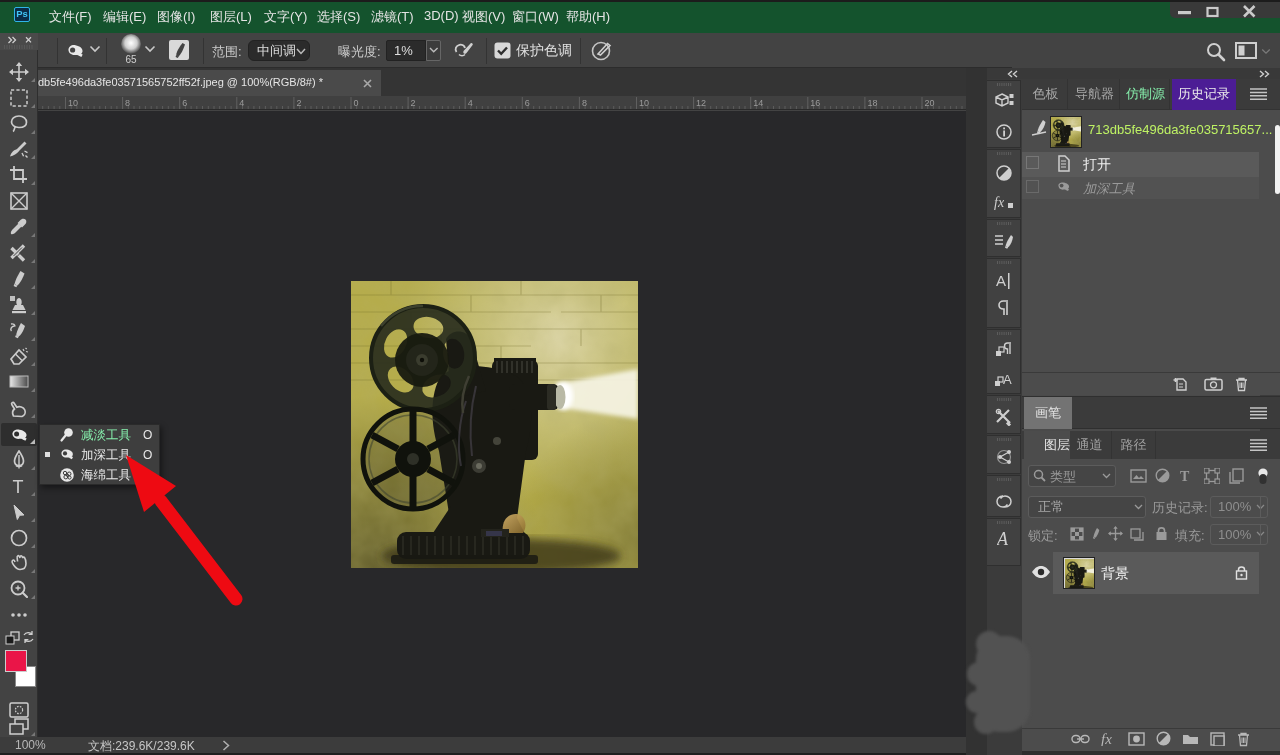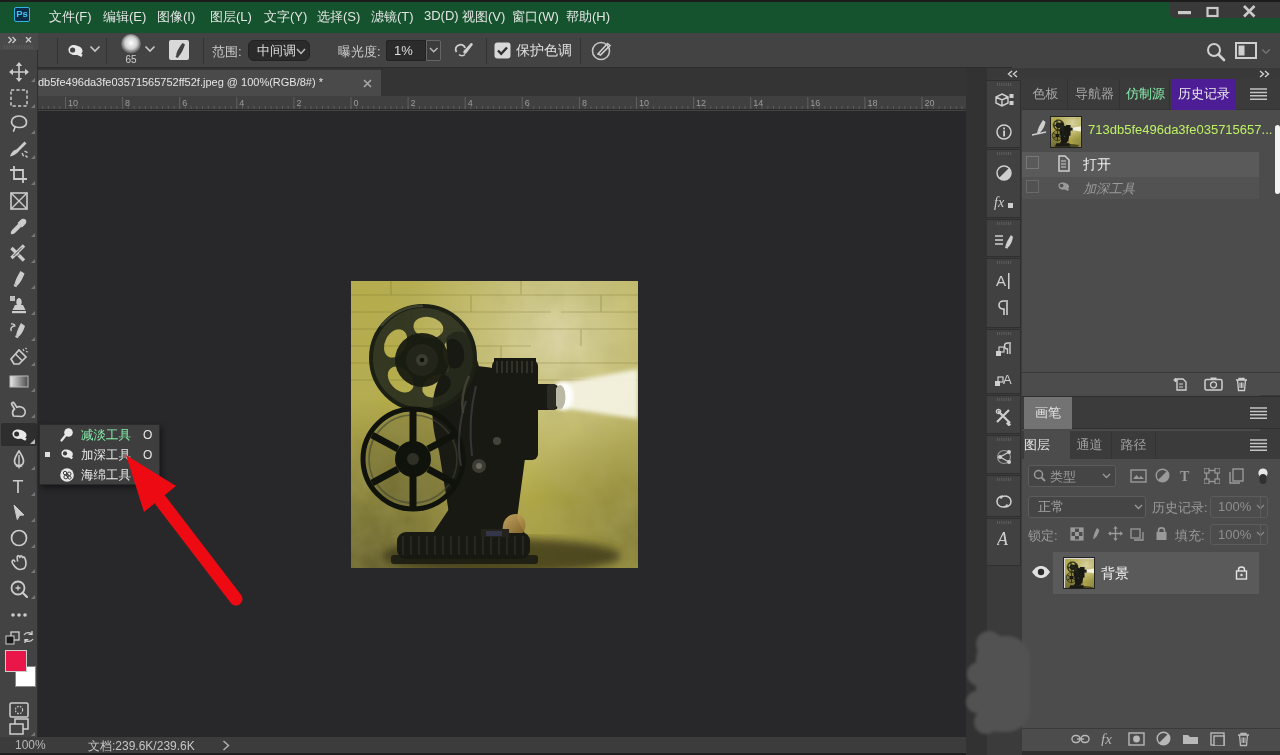--- a/index.html
+++ b/index.html
@@ -874,21 +874,21 @@
       <svg class="abs" style="left:212px;top:308px" width="15" height="16" viewBox="0 0 15 16">
         <path d="M2 4 H13 M5 4 V2.5 H10 V4 M3.5 4 L4.5 14.5 H10.5 L11.5 4" fill="none" stroke="#cfcfcf" stroke-width="1.3"></path>
         <path d="M6 6.5 V12 M7.5 6.5 V12 M9 6.5 V12" stroke="#cfcfcf" stroke-width="1"></path>
       </svg>
       <div class="abs" style="left:0;top:328px;width:258px;height:33px;background:#3b3b3b;border-top:1px solid #2f2f2f;border-bottom:1px solid #2f2f2f"></div>
       <div class="abs" style="left:2px;top:329px;width:48px;height:32px;background:#737373;color:#e4e4e4;font-size:13px;text-align:center;line-height:31px">画笔</div>
       <svg class="abs" style="left:228px;top:339px" width="17" height="12" viewBox="0 0 17 12">
         <path d="M0 1 h17 M0 4.4 h17 M0 7.8 h17 M0 11.2 h17" stroke="#c4c4c4" stroke-width="1.5"></path>
       </svg>
       <div class="abs" style="left:0;top:363px;width:258px;height:28px;background:#3b3b3b"></div>
-      <div class="abs" style="left:2px;top:363px;width:46px;height:28px;background:#4c4c4c;color:#e4e4e4;font-size:13px;text-align:left;line-height:27px">图层</div>
+      <div class="abs" style="left:2px;top:363px;width:46px;height:28px;background:#4c4c4c;color:#e4e4e4;font-size:13px;text-align:right;line-height:27px">图层</div>
       <div class="abs" style="left:46px;top:363px;width:44px;height:28px;border-right:1px solid #333;color:#a0a0a0;font-size:13px;text-align:center;line-height:27px">通道</div>
       <div class="abs" style="left:90px;top:363px;width:44px;height:28px;border-right:1px solid #333;color:#a0a0a0;font-size:13px;text-align:center;line-height:27px">路径</div>
       <svg class="abs" style="left:228px;top:371px" width="17" height="12" viewBox="0 0 17 12">
         <path d="M0 1 h17 M0 4.4 h17 M0 7.8 h17 M0 11.2 h17" stroke="#c4c4c4" stroke-width="1.5"></path>
       </svg>
       <div class="abs" style="left:0;top:391px;width:258px;height:296px;background:#4c4c4c"></div>
       <div class="abs" style="left:6px;top:397px;width:88px;height:22px;background:#454545;border:1px solid #5c5c5c;border-radius:3px"></div>
       <svg class="abs" style="left:11px;top:401px" width="14" height="14" viewBox="0 0 14 14">
         <circle cx="5.5" cy="5.5" r="4" fill="none" stroke="#9a9a9a" stroke-width="1.5"></circle>
         <path d="M8.5 8.5 L12 12" stroke="#9a9a9a" stroke-width="1.8"></path>

